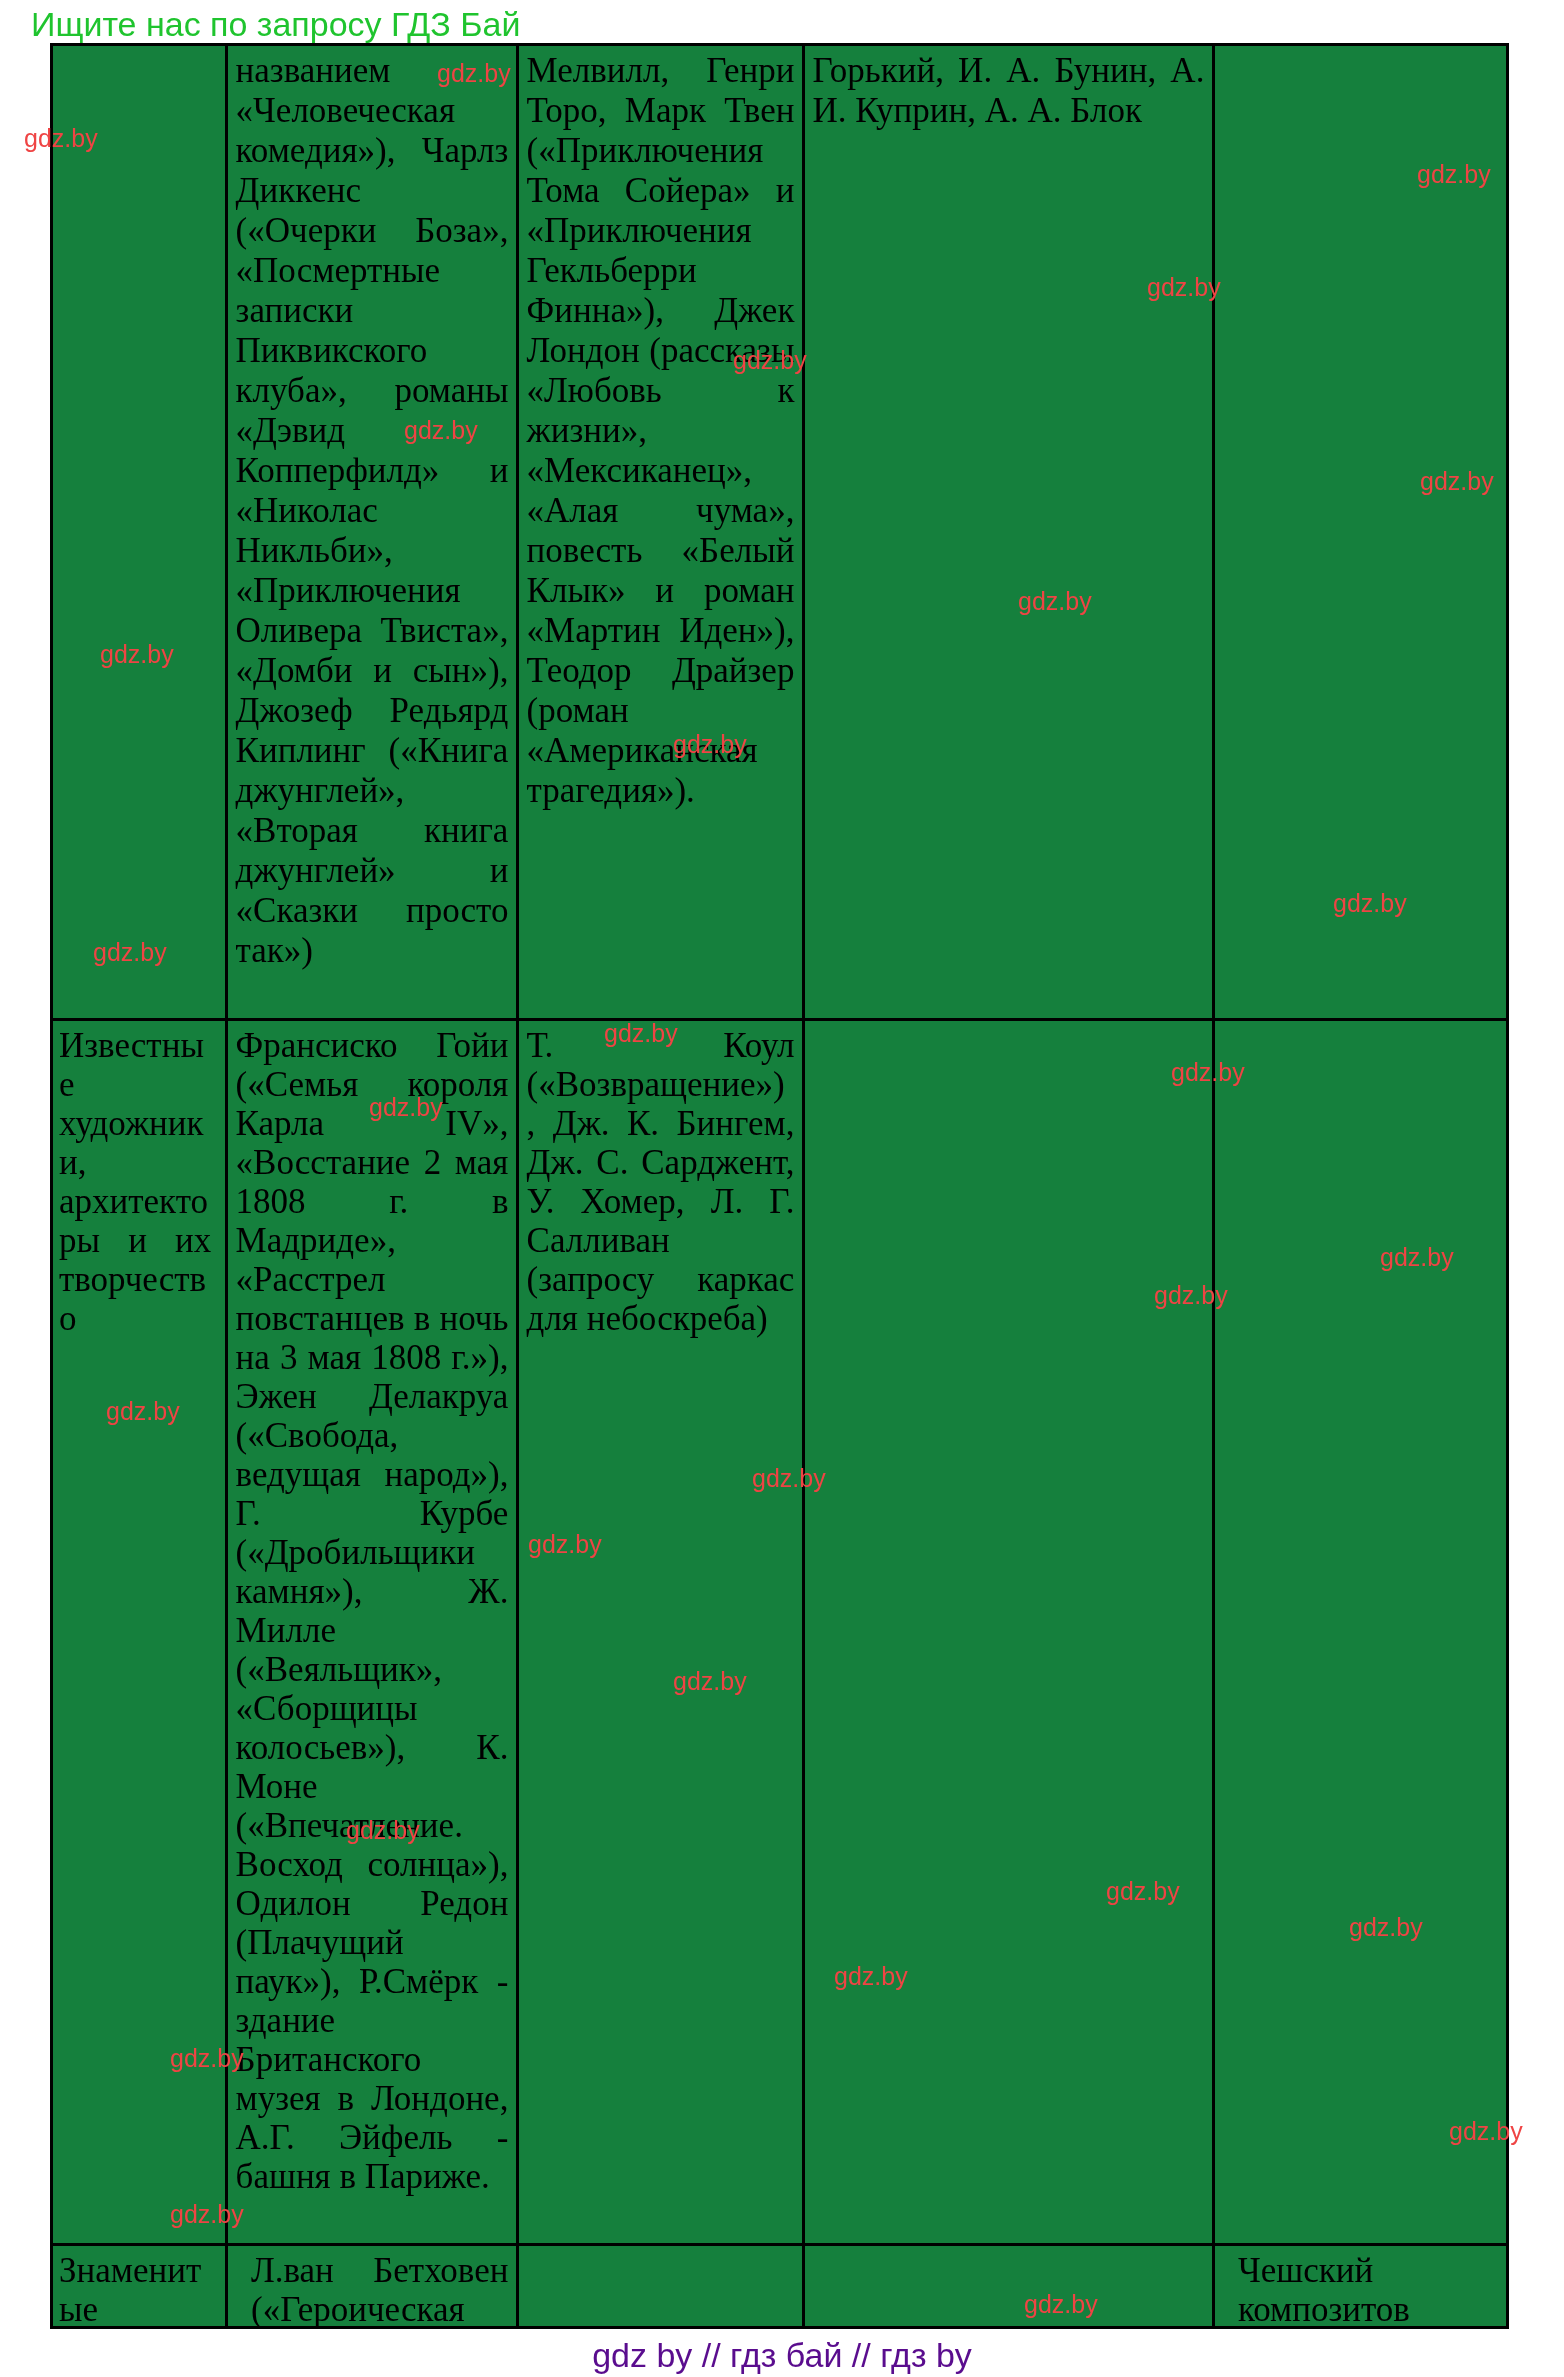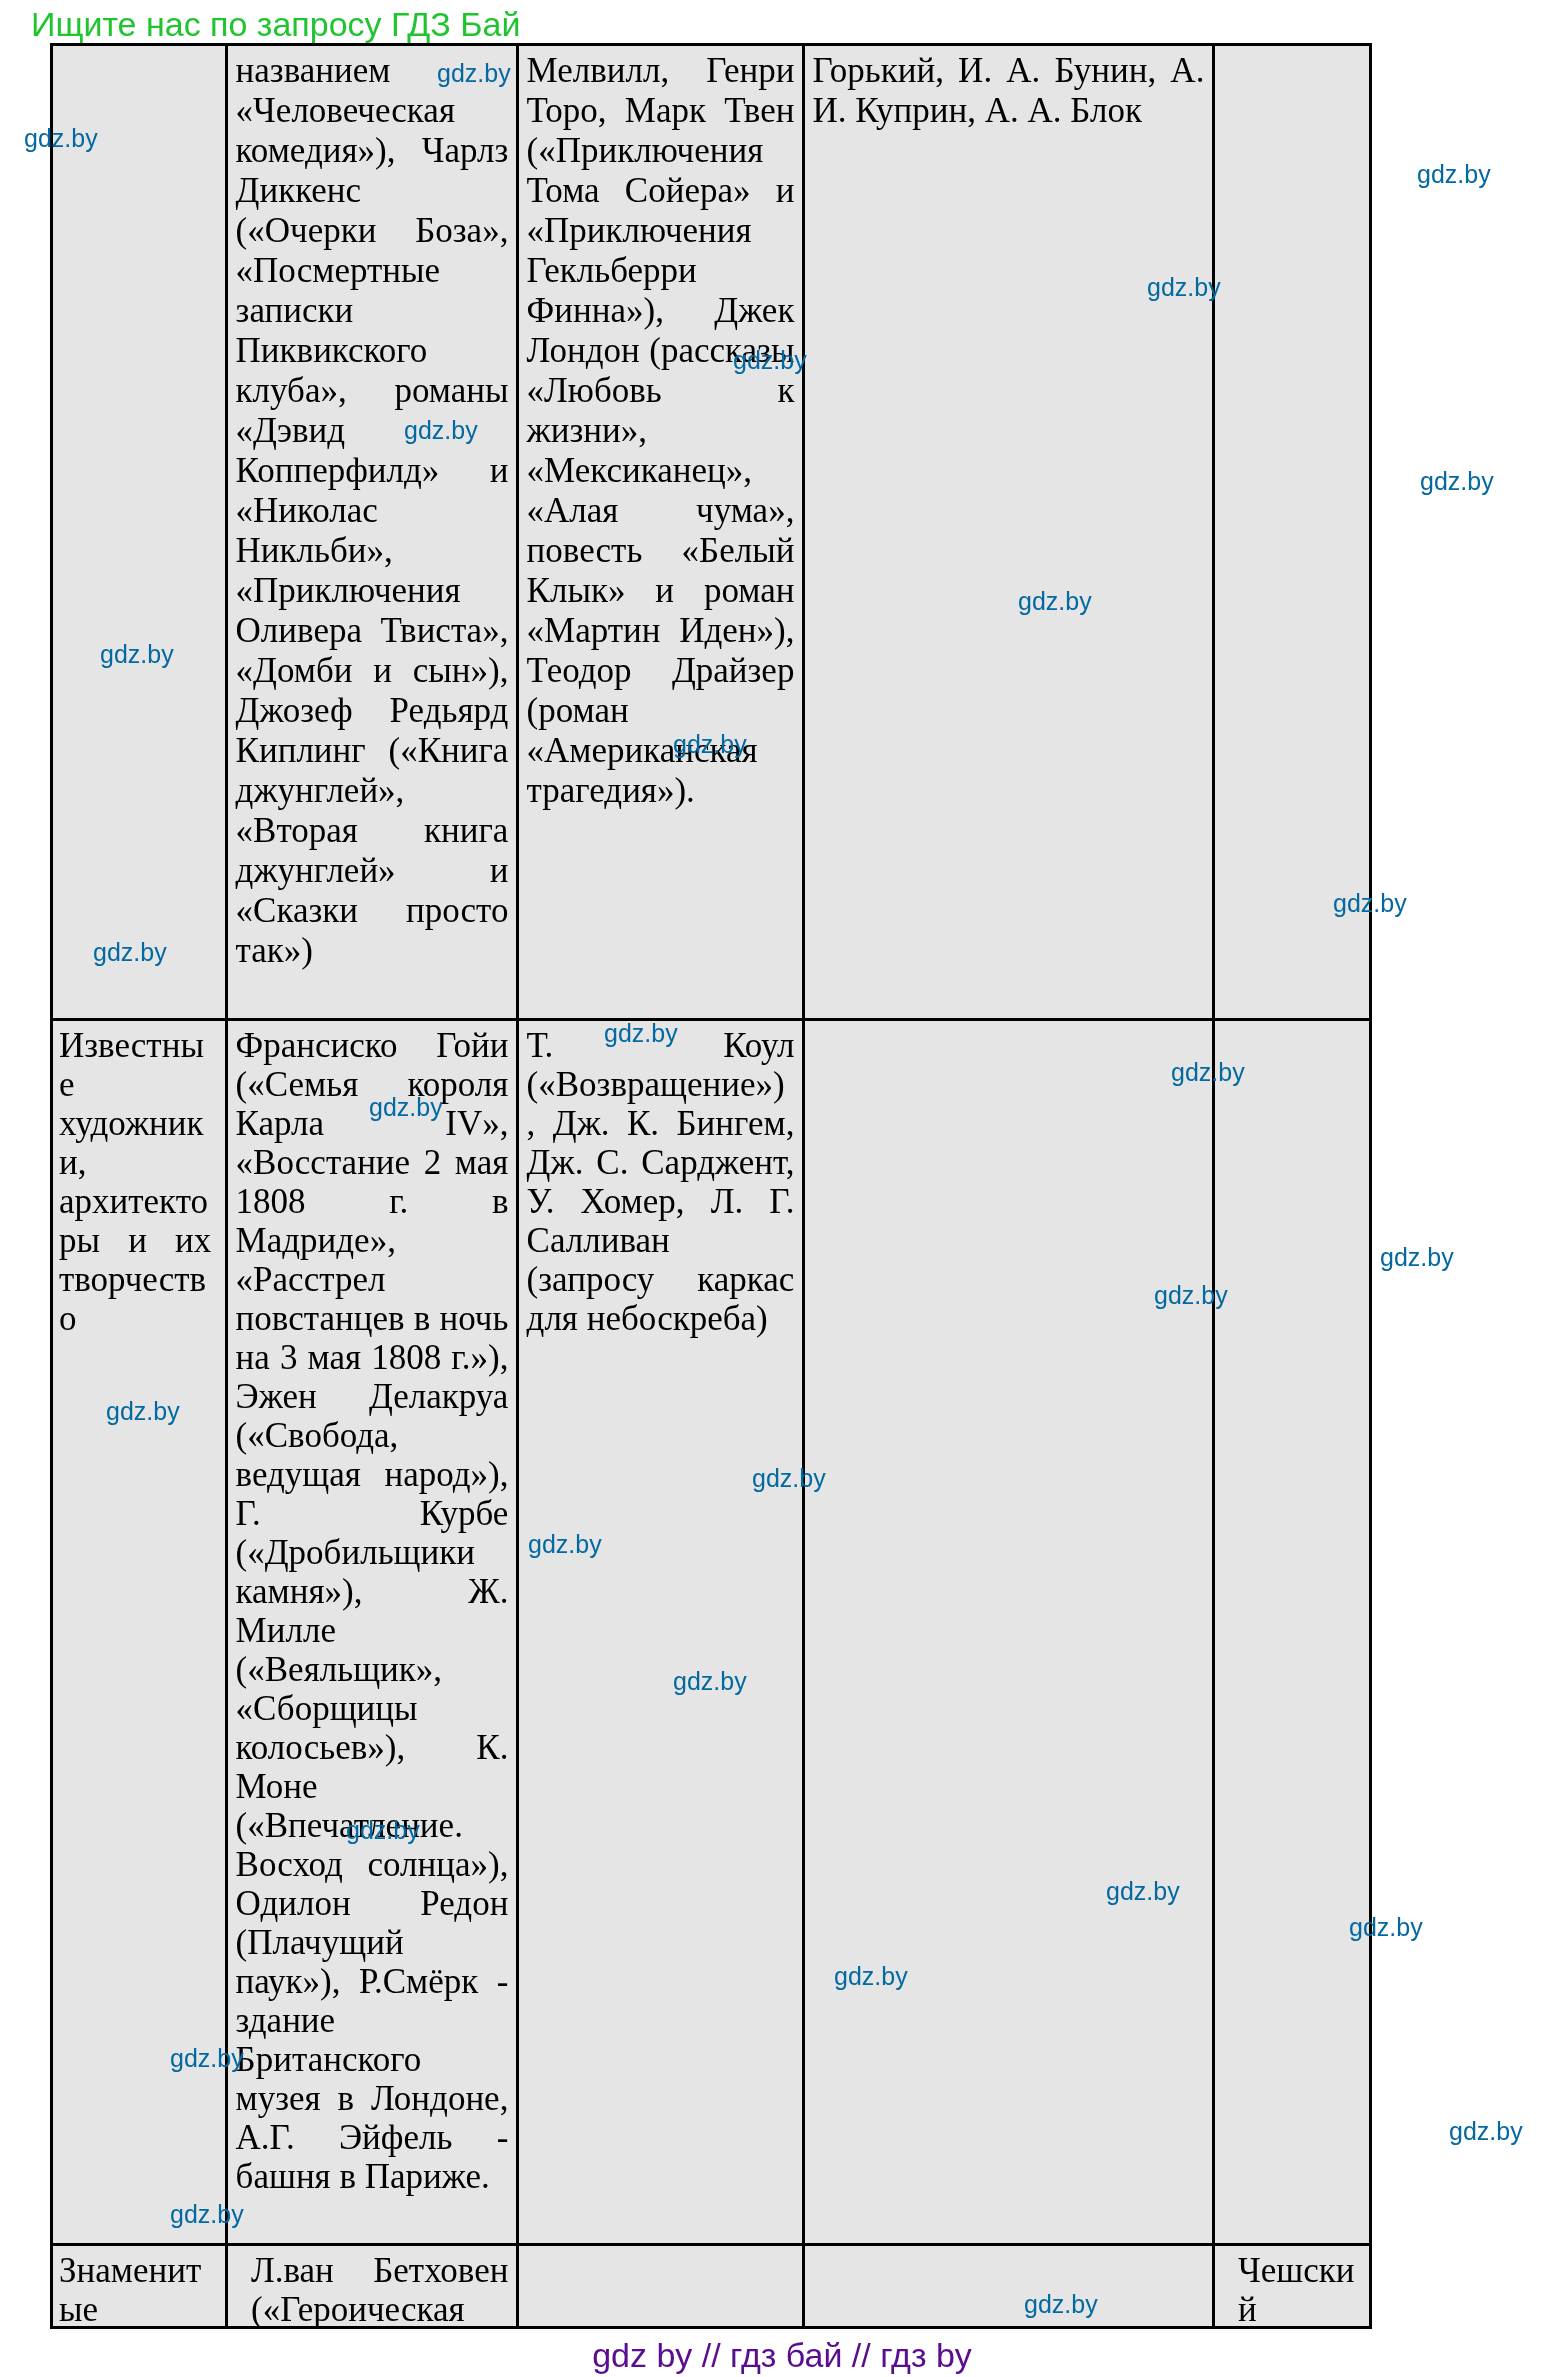--- a/index.html
+++ b/index.html
@@ -11,42 +11,42 @@
     position:absolute;top:4.6px;left:0;width:100%;text-align:left;
     font-family:"Liberation Sans",sans-serif;font-size:34px;font-weight:500;
     letter-spacing:0px;
     padding-left:31px;
   }
   .ftr{
     position:absolute;top:2336px;left:0;width:100%;text-align:center;
     font-family:"Liberation Sans",sans-serif;font-size:34px;font-weight:400;
   }
   .tbl{
-    position:absolute;left:50px;top:43px;width:1322px;height:2286px;
-    border:3px solid #000;box-sizing:border-box;background:#e5e5e5;
+    position:absolute;left:50px;top:43px;width:1459px;height:2286px;
+    border:3px solid #000;box-sizing:border-box;background:#15803d;
     display:grid;
     grid-template-columns:175px 291px 286px 410px auto;
     grid-template-rows:975px 1225px auto;
   }
   .c{
     box-sizing:border-box;border-right:3px solid #000;border-bottom:3px solid #000;
     padding:4.6px 7.6px 0 7.6px;overflow:hidden;
     font-size:35px;text-align:justify;
     overflow-wrap:break-word;word-break:break-word;hyphens:none;
   }
   .c.lastcol{border-right:none;}
   .c.lastrow{border-bottom:none;padding-left:23px;}
   .c.labelcol{padding:4.6px 13.7px 0 6px;}
   .r1{line-height:40px;}
   .r2{line-height:39px;}
   .r3{line-height:39px;}
   .p2{margin-top:38px;}
   .wm{
     position:absolute;font-family:"Liberation Sans",sans-serif;
-    font-size:25px;color:#0369a1;white-space:nowrap;line-height:25px;
+    font-size:25px;color:#ef4444;white-space:nowrap;line-height:25px;
   }
 </style>
 </head>
 <body>
 
 <div class="hdr" style="color: rgb(31, 196, 46);">Ищите нас по запросу ГДЗ Бай</div>
 
 <div class="tbl">
 
   <div class="c r1 labelcol"></div>

